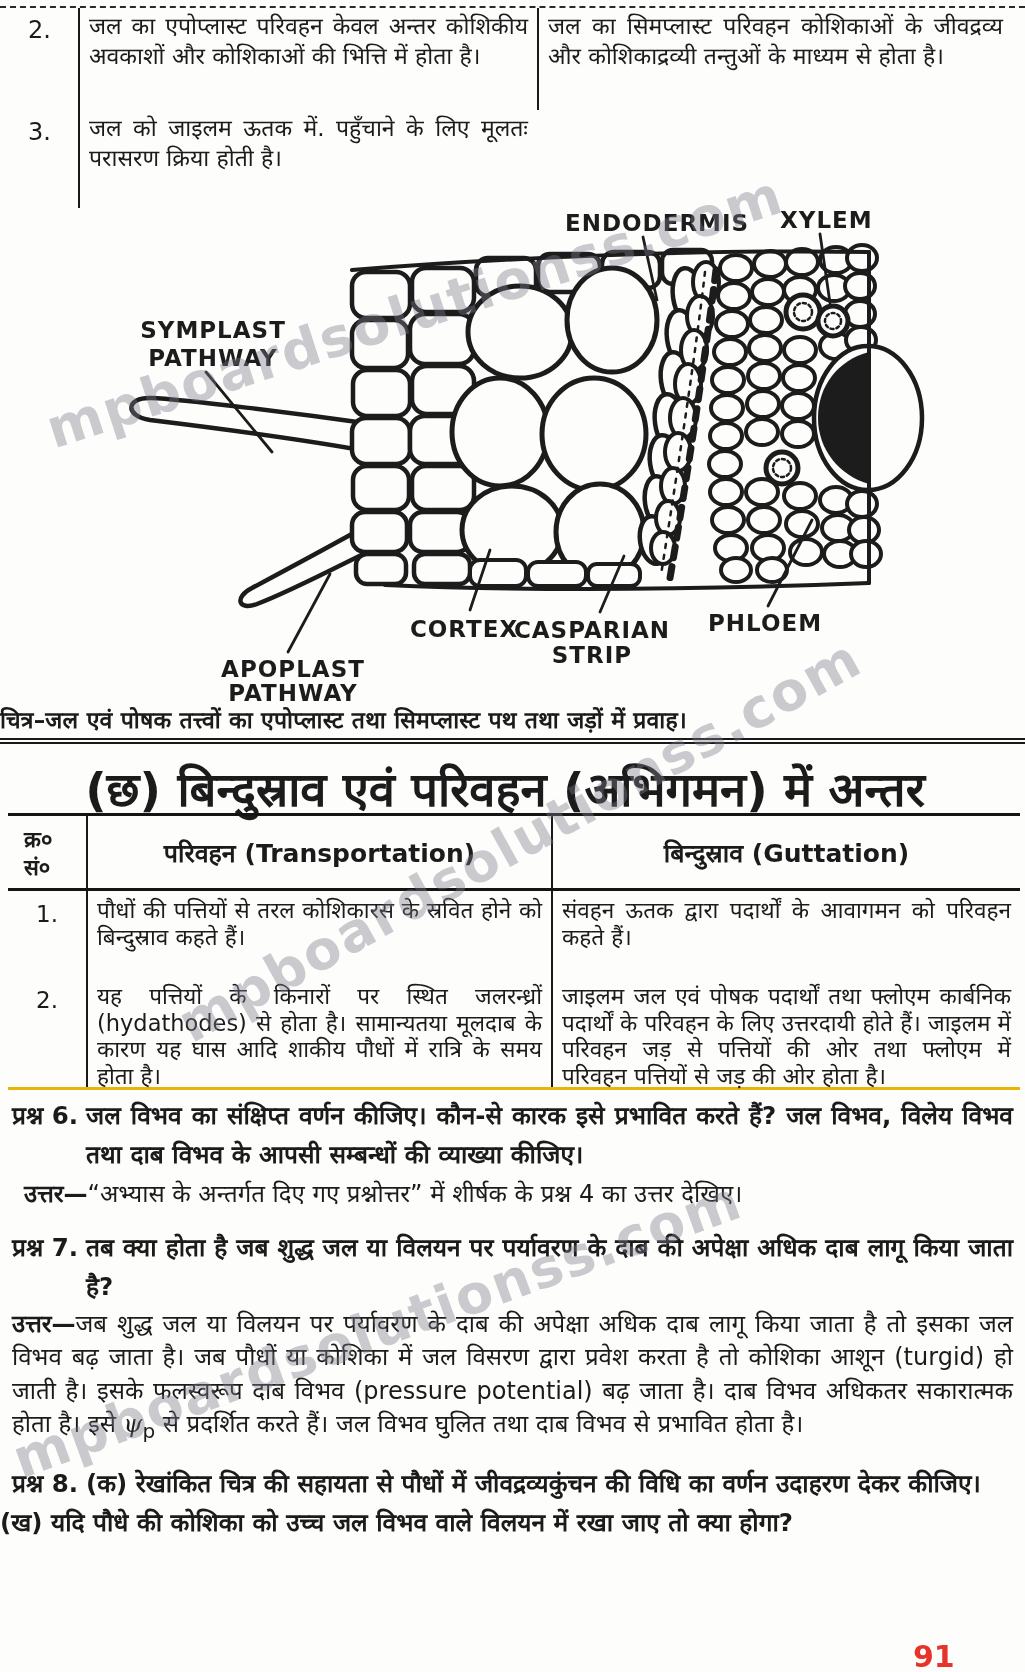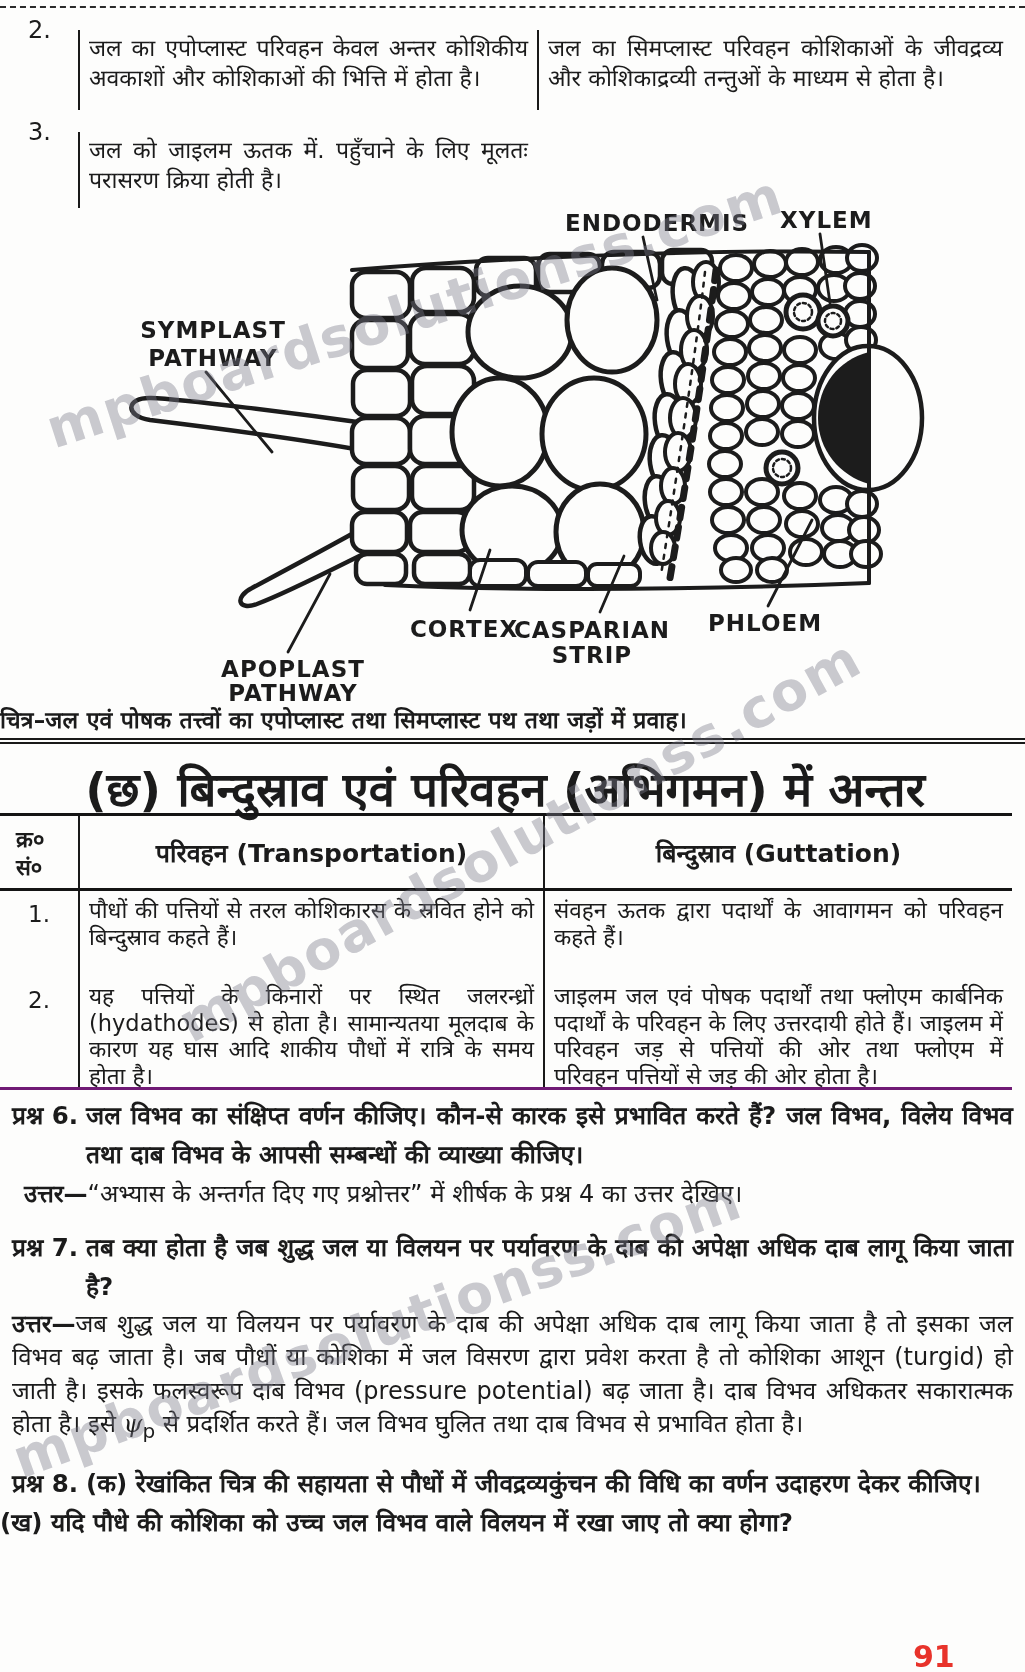--- a/index.html
+++ b/index.html
@@ -23,45 +23,44 @@
   .top-rule { position:absolute; left:0; top:6px; width:1025px; border-top:2px dashed #2a2a2a; z-index:2; }
   .top-table {
     position:absolute; left:0; top:8px; width:1012px; z-index:2;
     display:grid; grid-template-columns:78px 459px 475px;
     grid-template-rows:102px 98px;
   }
   .tt-num  { font-size:24px; padding:8px 0 0 28px; }
   .tt-cell {
     font-size:23px; line-height:29.5px; text-align:justify;
     padding:4px 9px 0 9px;
-    margin-top:22px;
   }
   .bl { border-left:2px solid #191919; }
 
   
   .figure-svg { position:absolute; left:0; top:190px; z-index:1; }
   .fig-caption {
     position:absolute; left:0; top:703px; width:960px; z-index:2;
     font-size:23px; font-weight:bold; letter-spacing:0.2px;
   }
   .mid-rule {
     position:absolute; left:0; top:738px; width:1025px; height:2px;
     border-top:2px solid #191919; border-bottom:2px solid #191919; z-index:2;
   }
   .section-heading {
     position:absolute; left:0; top:756px; width:1010px; z-index:2;
     text-align:center; font-size:47px; font-weight:bold;
   }
 
   
   .gt {
-    position:absolute; left:0; top:813px; width:1012px; z-index:2;
+    position:absolute; left:8px; top:813px; width:1012px; z-index:2;
     display:grid; grid-template-columns:78px 465px 469px;
     grid-template-rows:75px 86px 110px;
-    border-top:3px solid #141414; border-bottom:3px solid #701a75;
+    border-top:3px solid #141414; border-bottom:3px solid #eab308;
   }
   .gt-hsn { font-size:22px; font-weight:bold; padding:10px 0 0 16px; line-height:28px; border-bottom:3px solid #141414; }
   .gt-h   { display:flex; align-items:center; justify-content:center;
             font-size:25px; font-weight:bold; border-bottom:3px solid #141414; }
   .gt-num { font-size:23px; padding:10px 0 0 28px; }
   .gt-cell{ font-size:22.5px; line-height:26.5px; text-align:justify; padding:6px 9px 0 9px; }
 
   
   .qa { position:absolute; left:0; top:1096px; width:1013px; z-index:2; }
   .q  { position:relative; padding-left:86px; font-size:24.5px; font-weight:bold;

